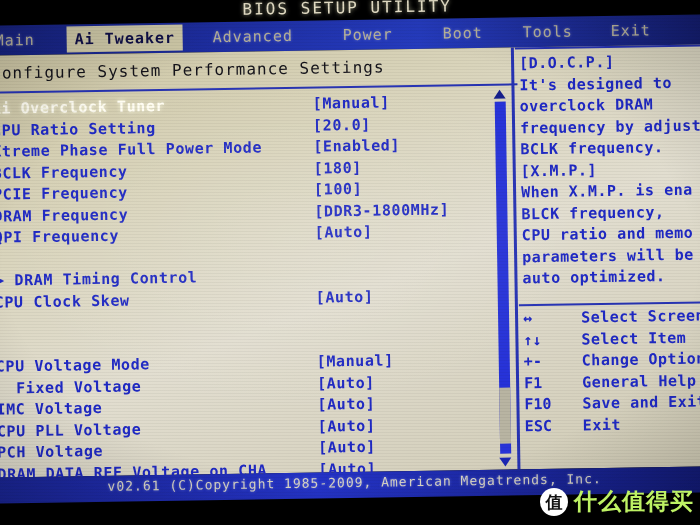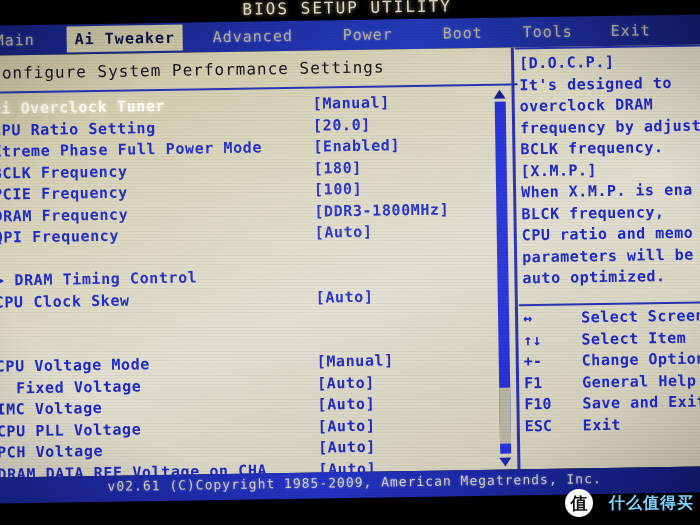--- a/index.html
+++ b/index.html
@@ -78,22 +78,22 @@
   .footer .txt{position:absolute;left:0;top:3px;width:722px;text-align:center;
                font-size:13px;color:#d8d4c4;letter-spacing:1px;
                text-shadow:0 0 3px rgba(190,200,255,.5);}
 
   
   .wm{position:absolute;right:6px;bottom:8px;display:flex;align-items:center;gap:6px;
       z-index:40;}
   .wm .badge{width:28px;height:28px;border-radius:50%;background:#fff;color:#111;
              font-size:17px;line-height:28px;text-align:center;
              font-family:"DejaVu Sans","Liberation Sans",sans-serif;font-weight:bold;}
-  .wm .wtxt{color:#7dd3fc;font-size:16px;letter-spacing:1px;
-            font-family:"DejaVu Sans","Liberation Sans",sans-serif;font-weight:bold;margin-left:10px;}
+  .wm .wtxt{color:#bef264;font-size:23px;letter-spacing:1px;
+            font-family:"DejaVu Sans","Liberation Sans",sans-serif;font-weight:bold;}
 
   
   #glare{position:absolute;left:0;top:0;width:700px;height:525px;pointer-events:none;
          background:radial-gradient(ellipse 70% 55% at 42% 46%,rgba(255,255,255,.10),rgba(0,0,0,0) 62%),
                     radial-gradient(ellipse 95% 80% at 50% 50%,rgba(0,0,0,0) 52%,rgba(0,0,0,.30) 100%);
          z-index:30;}
   #scan{position:absolute;left:0;top:0;width:700px;height:525px;pointer-events:none;
         background:repeating-linear-gradient(to bottom,rgba(0,0,0,.045) 0 1px,rgba(255,255,255,0) 1px 3px);
         z-index:31;}
 </style>

